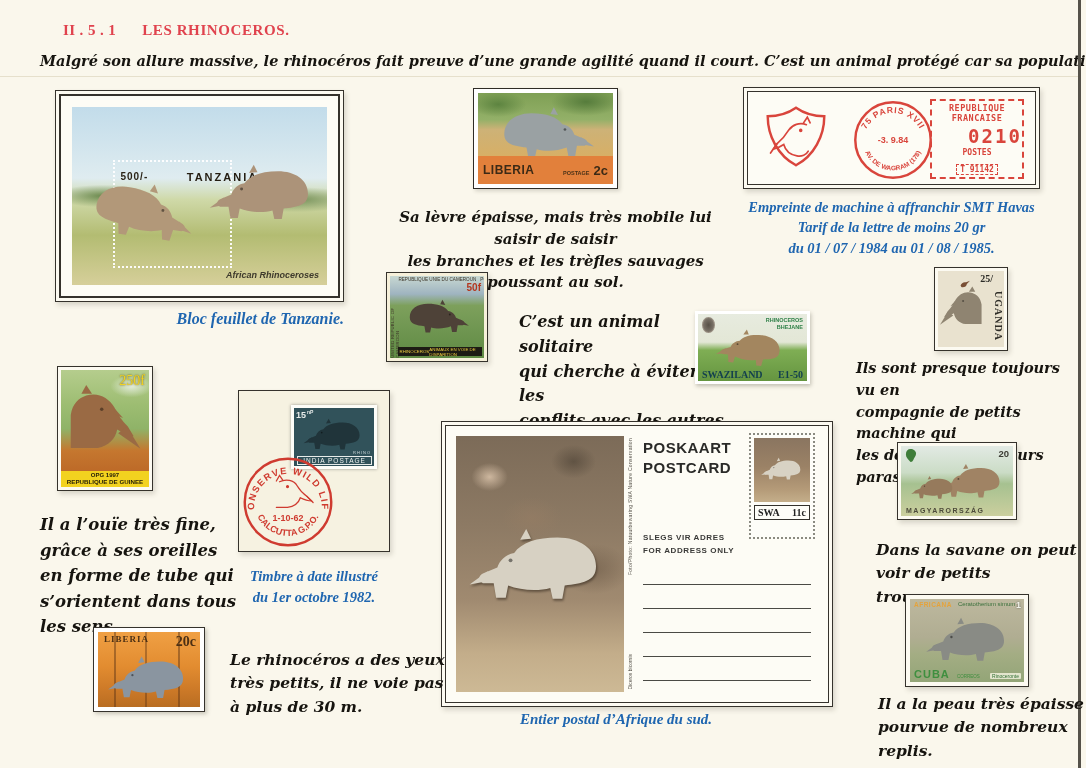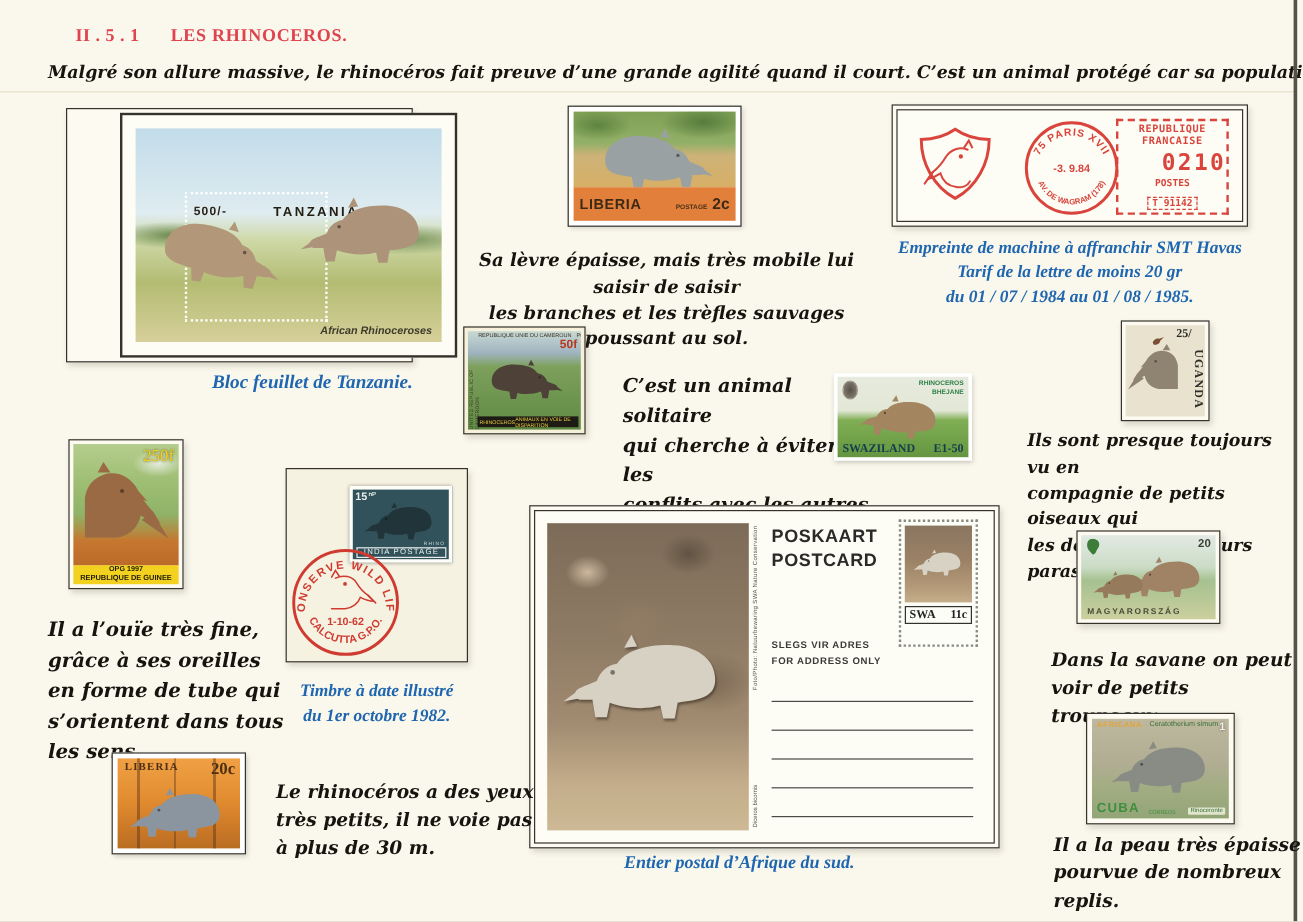--- a/index.html
+++ b/index.html
@@ -17,21 +17,21 @@
   .rule{left:0;top:76px;width:1079px;height:1px;background:#e6e0cc;}
   .edge-right{left:1078px;top:0;width:3px;height:768px;background:#55524a;}
 
   
   .mount{box-sizing:border-box;background:#fcfaf1;border:1px solid #35322c;padding:3px;
          box-shadow:2px 3px 5px rgba(60,55,40,.18);}
   .mount-inner{box-sizing:border-box;width:100%;height:100%;border:2px solid #35322c;position:relative;background:#fdfcf5;}
 
   
   .tz{left:55px;top:90px;width:289px;height:212px;}
-  .tz .mount-inner{padding:11px;margin-left:41px;}
+  .tz .mount-inner{padding:11px;}
   .tz-art{position:relative;width:100%;height:100%;overflow:hidden;
     background:
       radial-gradient(70px 16px at 12% 50%, #6c8a4f 0%, rgba(108,138,79,0) 70%),
       radial-gradient(90px 18px at 88% 52%, #76915a 0%, rgba(118,145,90,0) 70%),
       linear-gradient(180deg,#c2dcea 0%,#dfecf0 40%,#cfd9a8 52%,#b3bc72 72%,#d6cf9a 100%);}
   .tz-dotted{position:absolute;left:16%;top:30%;width:45%;height:58%;border:2px dotted rgba(255,255,255,.95);}
   .tz-denom{position:absolute;left:19%;top:36%;font-family:"Liberation Sans",sans-serif;font-weight:bold;
             font-size:10px;color:#2b2417;letter-spacing:1px;}
   .tz-country{position:absolute;left:45%;top:36%;font-family:"Liberation Sans",sans-serif;font-weight:bold;
             font-size:11px;color:#241d12;letter-spacing:2px;}
@@ -370,21 +370,21 @@
       <svg class="ug-head" viewBox="0 0 80 70">
           <use href="#rhino-head" xlink:href="#rhino-head"></use>
         </svg>
       <svg class="ug-bird" viewBox="0 0 14 10">
           <use href="#bird" xlink:href="#bird"></use>
         </svg>
     </div>
   </div>
   <div class="abs script note-oiseaux">
     <div>Ils sont presque toujours vu en</div>
-    <div>compagnie de petits oiseaux qui</div>
+    <div>compagnie de petits machine qui</div>
     <div>les débarrasse de leurs parasites.</div>
   </div>
 
   <div class="abs mount gn">
     <div class="gn-art">
       <div class="gn-img">
         <span class="gn-denom">250f</span>
         <svg class="gn-head" viewBox="0 0 80 70">
             <use href="#rhino-head" xlink:href="#rhino-head"></use>
           </svg>

